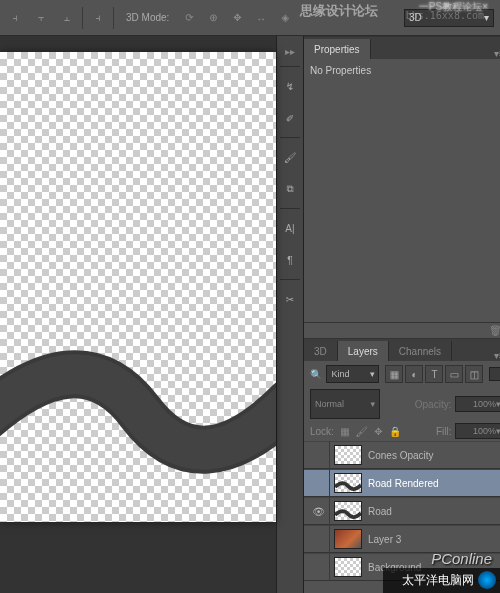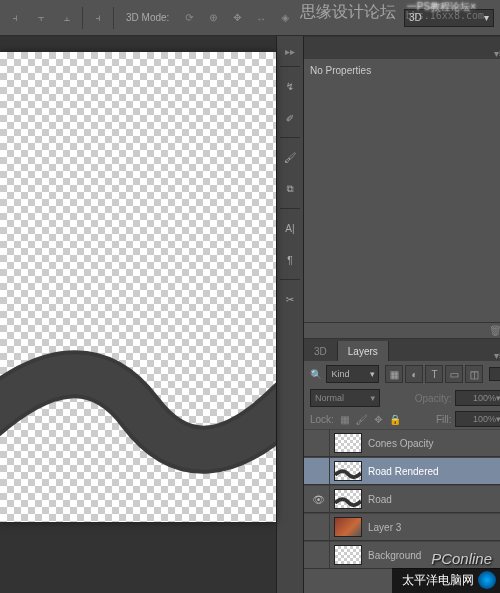--- a/index.html
+++ b/index.html
@@ -31,32 +31,32 @@
   color: #8a8a8a;
 }
 .spacer { flex: 1; }
 .top-select {
   width: 90px; height: 18px;
   background: #3a3a3a; border: 1px solid #222;
   padding: 0 4px; font-size: 10px; color: #ccc;
   display: flex; align-items: center; justify-content: space-between;
 }
 .watermark-top {
-  position: absolute; top: 0; right: 24px;
+  position: absolute; top: 0; right: 12px;
   color: rgba(255,255,255,0.3); font-size: 10px;
   text-shadow: 0 0 3px #fff; pointer-events:none;
 }
 .watermark-top2 {
   position: absolute; top: 10px; right: 16px;
   color: rgba(200,200,200,0.4); font-size: 10px; font-family: monospace; pointer-events:none;
 }
 .watermark-cn {
   position: absolute; top: 2px; left: 300px;
-  color: rgba(200,200,200,0.7); font-size: 16px;
-  font-weight: normal; pointer-events:none;
+  color: rgba(200,200,200,0.7); font-size: 13px;
+  font-weight: bold; pointer-events:none;
 }
 .main { display: flex; height: 557px; }
 .canvas-area {
   width: 290px; background: #333333;
   position: relative;
   padding: 16px 0 16px 0;
 }
 .doc {
   width: 276px; height: 470px;
   background: #fff;
@@ -141,21 +141,21 @@
 }
 .filter-toggle {
   width: 14px; height: 14px;
   background:#3a3a3a; border:1px solid #222; margin-left:2px;
 }
 .blend-row {
   display:flex; align-items:center; gap:4px;
   padding: 2px 6px; color:#777;
 }
 .blend-select {
-  height: 18px; width: 70px;
+  height: 30px; width: 70px;
   background: #3a3a3a; border: 1px solid #222;
   padding: 0 4px; display: flex; align-items: center; justify-content: space-between;
   font-size: 9px; color:#888;
 }
 .pct {
   width: 48px; height: 16px;
   background:#3a3a3a; border:1px solid #222;
   font-size:9px; padding:0 2px; color:#888;
   display:flex; align-items:center; justify-content:flex-end;
 }
@@ -194,21 +194,21 @@
 }
 .layer-name { font-size:10px; }
 .watermark-bottom {
   position:absolute; right:8px; bottom:26px;
   color:rgba(240,240,240,0.8); font-style:italic; font-size:15px;
   text-shadow:1px 1px 2px #000; pointer-events:none;margin-left:26px;
 }
 .watermark-bottom2 {
   position:absolute; right:0; bottom:0;
   background:rgba(0,0,0,0.7); color:#fff;
-  font-size:12px; padding:4px 26px 4px 10px; pointer-events:none;
+  font-size:12px; padding:4px 26px 4px 19px; pointer-events:none;
 }
 .wm-logo {
   position:absolute; right:4px; bottom:4px;
   width:18px; height:18px; border-radius:50%;
   background:radial-gradient(circle,#0af,#036);
   pointer-events:none;
 }
 .panel-bottom-icons {
   display:flex; justify-content:flex-end; padding:2px 6px;
   border-top:1px solid #333;
@@ -268,35 +268,37 @@
     <div class="tool-sep"></div>
     <div class="tool">A|</div>
     <div class="tool">¶</div>
     <div class="tool-sep"></div>
     <div class="tool">✂</div>
   </div>
 
   <div class="right-panels">
     <div class="panel">
       <div class="panel-tabs">
+        <div class="tab active">Properties</div>
         <div class="menu">▾≡</div>
       </div>
       <div class="panel-body">
         <div class="props-sub">No Properties</div>
       </div>
       <div class="props-empty"></div>
       <div class="panel-bottom-icons">
         <span>🗑</span>
       </div>
     </div>
 
     <div class="panel">
       <div class="panel-tabs">
         <div class="tab">3D</div>
         <div class="tab active">Layers</div>
+        <div class="tab">Channels</div>
         <div class="menu">▾≡</div>
       </div>
 
       <div class="layers-header">
         <span style="color:#aaa">🔍</span>
         <div class="search-kind">
           <span>Kind</span>
           <span>▾</span>
         </div>
         <div class="filter-icons">

